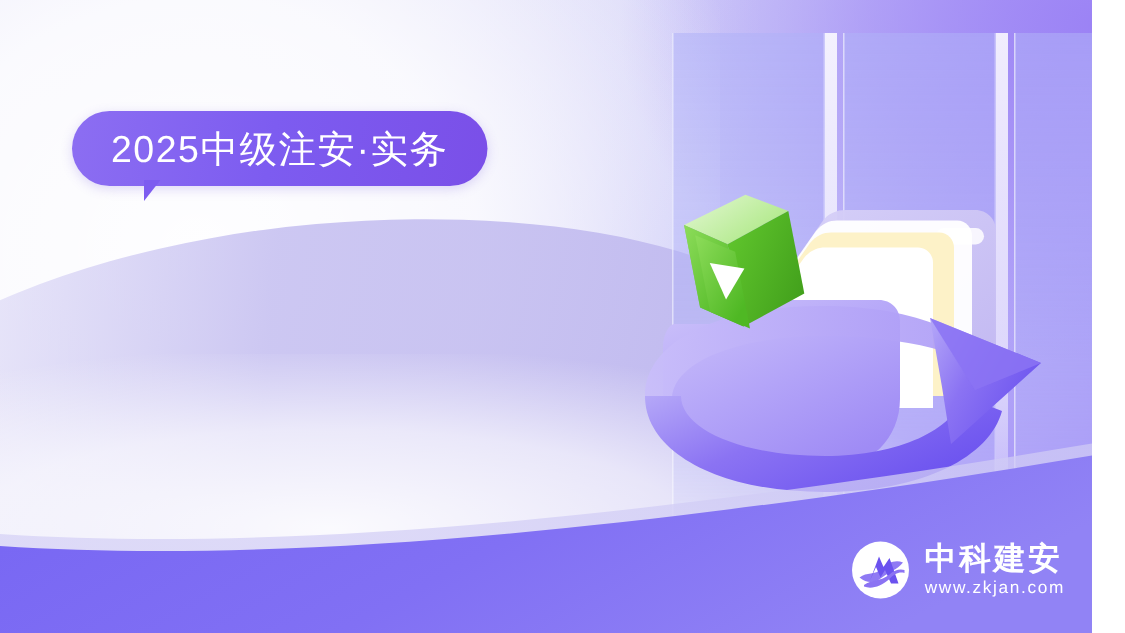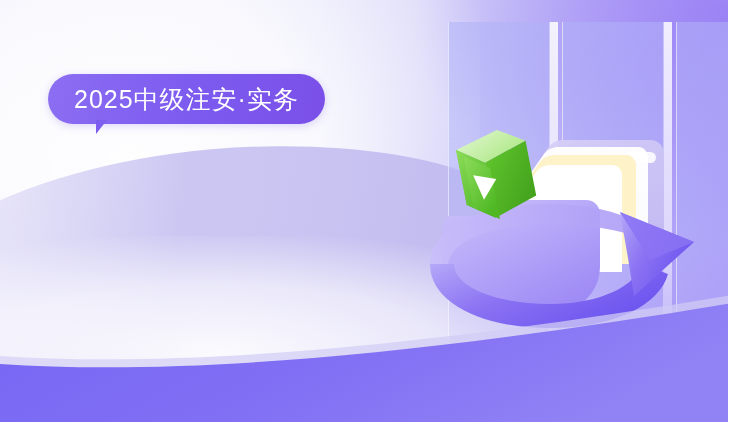--- a/index.html
+++ b/index.html
@@ -345,14 +345,29 @@
       <path d="M0,82 C180,94 420,74 750,18 L750,140 L0,140 Z" fill="url(#waveGrad)"></path>
     </svg>
   </div>
 
   <div class="pill">
     <span class="pill-text">2025中级注安·实务</span>
   </div>
   <div class="pill-tail"></div>
 
 
+  <div class="logo">
+    <div class="logo-mark">
+      <svg viewBox="0 0 40 40" xmlns="http://www.w3.org/2000/svg">
+        <circle cx="20" cy="20" r="19" fill="#ffffff"></circle>
+        <path d="M6,25 C11,21 16,24 21,19 C25,15 30,13 35,15
+                 C31,20 26,21 21,25 C16,29 11,29 6,25 Z" fill="#7b63f2" opacity="0.85"></path>
+        <path d="M13,27 L19,11 L22,18 L26,12 L32,29 L27,29 L23,20 L20,25 L17,18 Z" fill="#6b52ef"></path>
+        <path d="M9,30 C14,26 20,28 26,23 C29,20 33,19 36,20 L36,22 C32,21 29,23 26,26 C20,31 14,33 9,31 Z" fill="#8b73f3"></path>
+      </svg>
+    </div>
+    <div class="logo-text">
+      <span class="logo-name">中科建安</span>
+      <span class="logo-url">www.zkjan.com</span>
+    </div>
+  </div>
 
 </div>
 
 </body></html>

